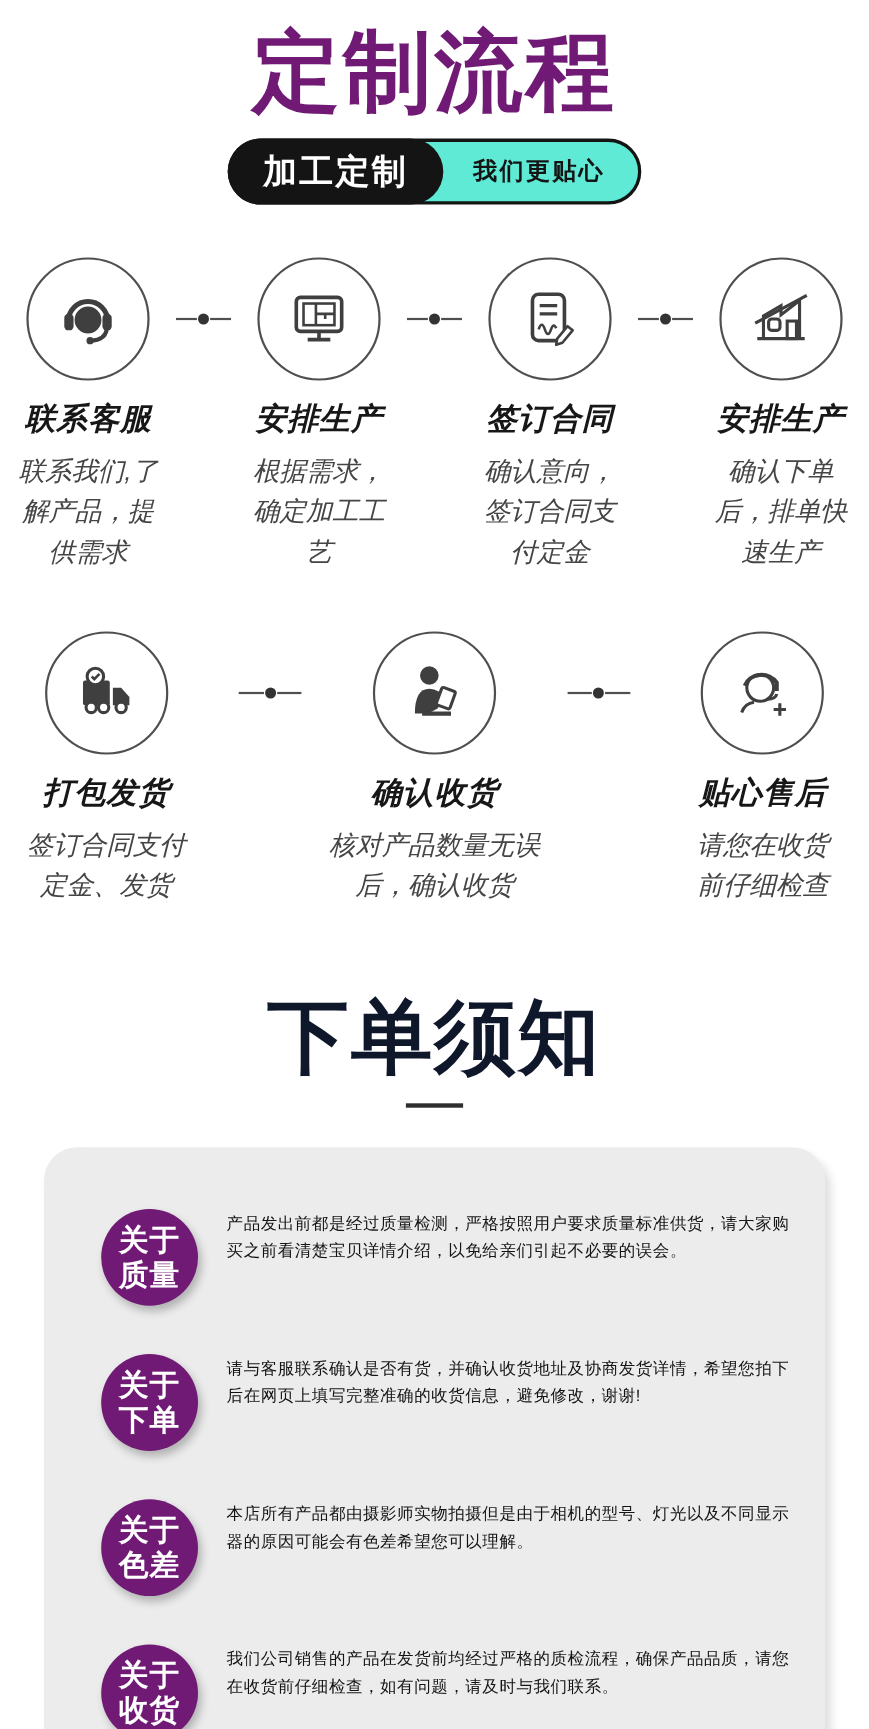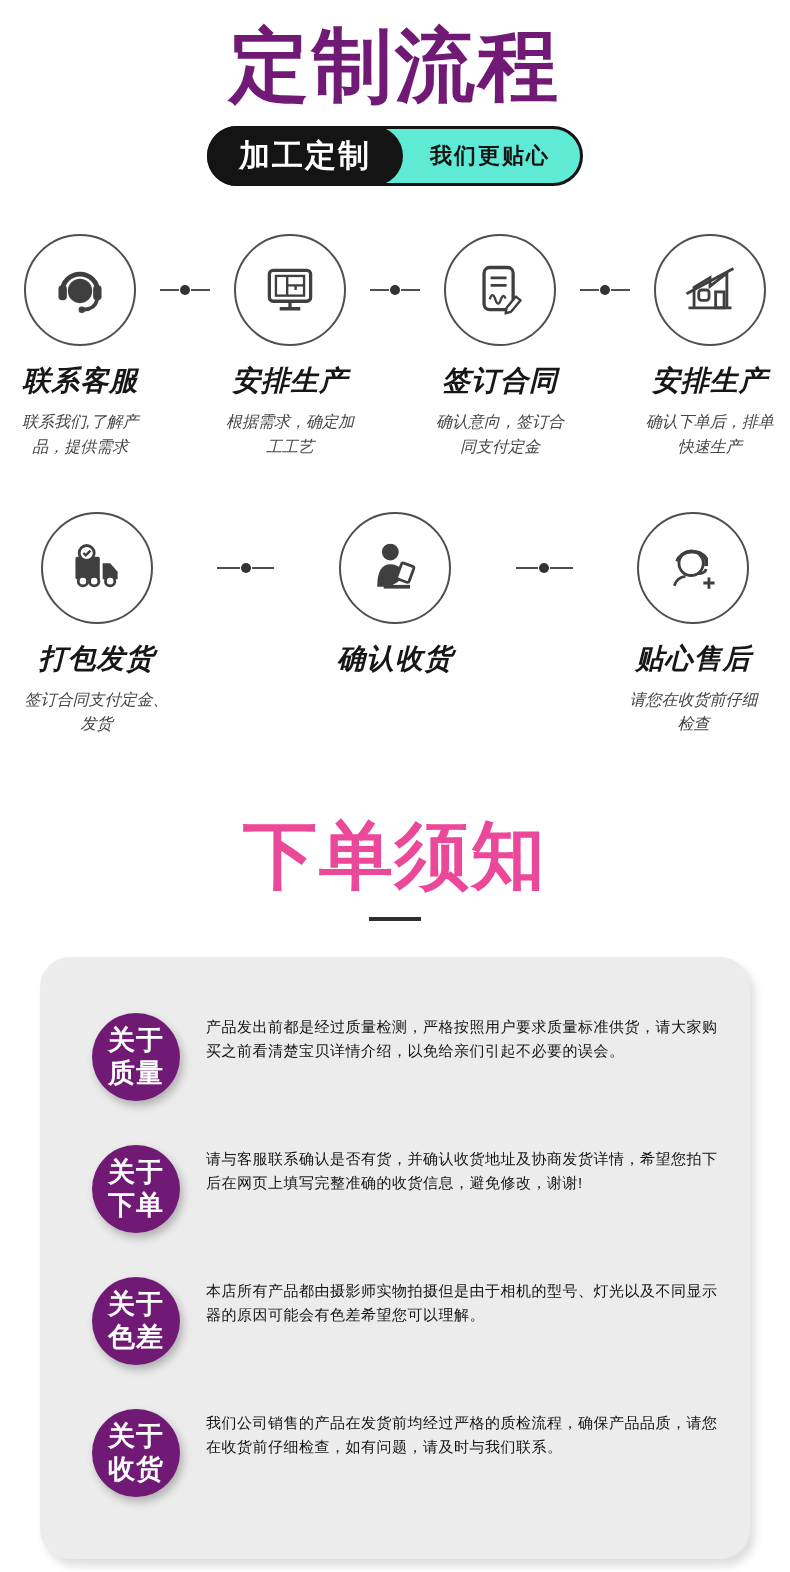--- a/index.html
+++ b/index.html
@@ -38,35 +38,35 @@
   .step { display:flex; flex-direction:column; align-items:center;font-style:italic; }
   .row1 .step { width:162px; }
   .row2 .step { width:216px; }
   .circle {
     width:112px; height:112px; border-radius:50%;
     border:2px solid #4f4f4f; background:#fff;
     display:flex; align-items:center; justify-content:center;
   }
   .step-title { margin-top:16px; font-size:28px; font-weight:900; color:#171717; letter-spacing:1px; }
   .step-desc {
-    margin-top:10px; font-size:16px; line-height:1.55; color:#454545;
+    margin-top:10px; font-size:24px; line-height:1.55; color:#454545;
     text-align:center;
   }
   .dw1 { max-width:142px; } .dw2 { max-width:150px; }
   .dw3 { max-width:208px; } .dw4 { max-width:134px; }
   .connector { display:flex; align-items:center; height:112px; }
   .row1 .connector { width:50px; }
   .row2 .connector { width:64px; }
   .cline { flex:1; height:0; border-top:2px solid #4f4f4f; }
   .cdot { width:10px; height:10px; border-radius:50%; background:#333333; margin:0 1px; flex:none; }
 
   
   .notes-title {
     margin-top:78px; text-align:center;
-    font-size:74px; line-height:1.1; font-weight:900; color:#ec4899; letter-spacing:2px;
+    font-size:74px; line-height:1.1; font-weight:900; color:#0f172a; letter-spacing:2px;
   }
   .notes-underline { width:52px; height:4px; background:#2e2e2e; margin:20px auto 0; }
   .notes-panel {
     width:710px; margin:36px auto 0; background:#ececec;
     border-radius:30px; padding:56px 26px 18px 28px;
     box-shadow:5px 7px 9px rgba(0,0,0,0.13);
   }
   .note { display:flex; align-items:flex-start; margin-bottom:44px; }
   .note-badge {
     flex:none; width:88px; height:88px; border-radius:50%;
@@ -201,20 +201,21 @@
       <div class="step">
         <div class="circle">
           <svg viewBox="0 0 64 64" width="60" height="60">
             <circle cx="27" cy="15" r="9" fill="#3f3f3f"></circle>
             <path d="M13 52 q0 -24 14 -24 q10 0 14 10 l-6 9 l-9 5 z" fill="#3f3f3f"></path>
             <rect x="36" y="28" width="14" height="18" rx="2" transform="rotate(20 43 37)" fill="#ffffff" stroke="#3f3f3f" stroke-width="3"></rect>
             <path d="M20 52 H48" stroke="#3f3f3f" stroke-width="4"></path>
           </svg>
         </div>
         <div class="step-title">确认收货</div>
+        <div class="step-desc dw3">核对产品数量无误后，确认收货</div>
       </div>
 
       <div class="connector">
         <span class="cline"></span>
         <span class="cdot"></span>
         <span class="cline"></span>
       </div>
 
       <div class="step">
         <div class="circle">

